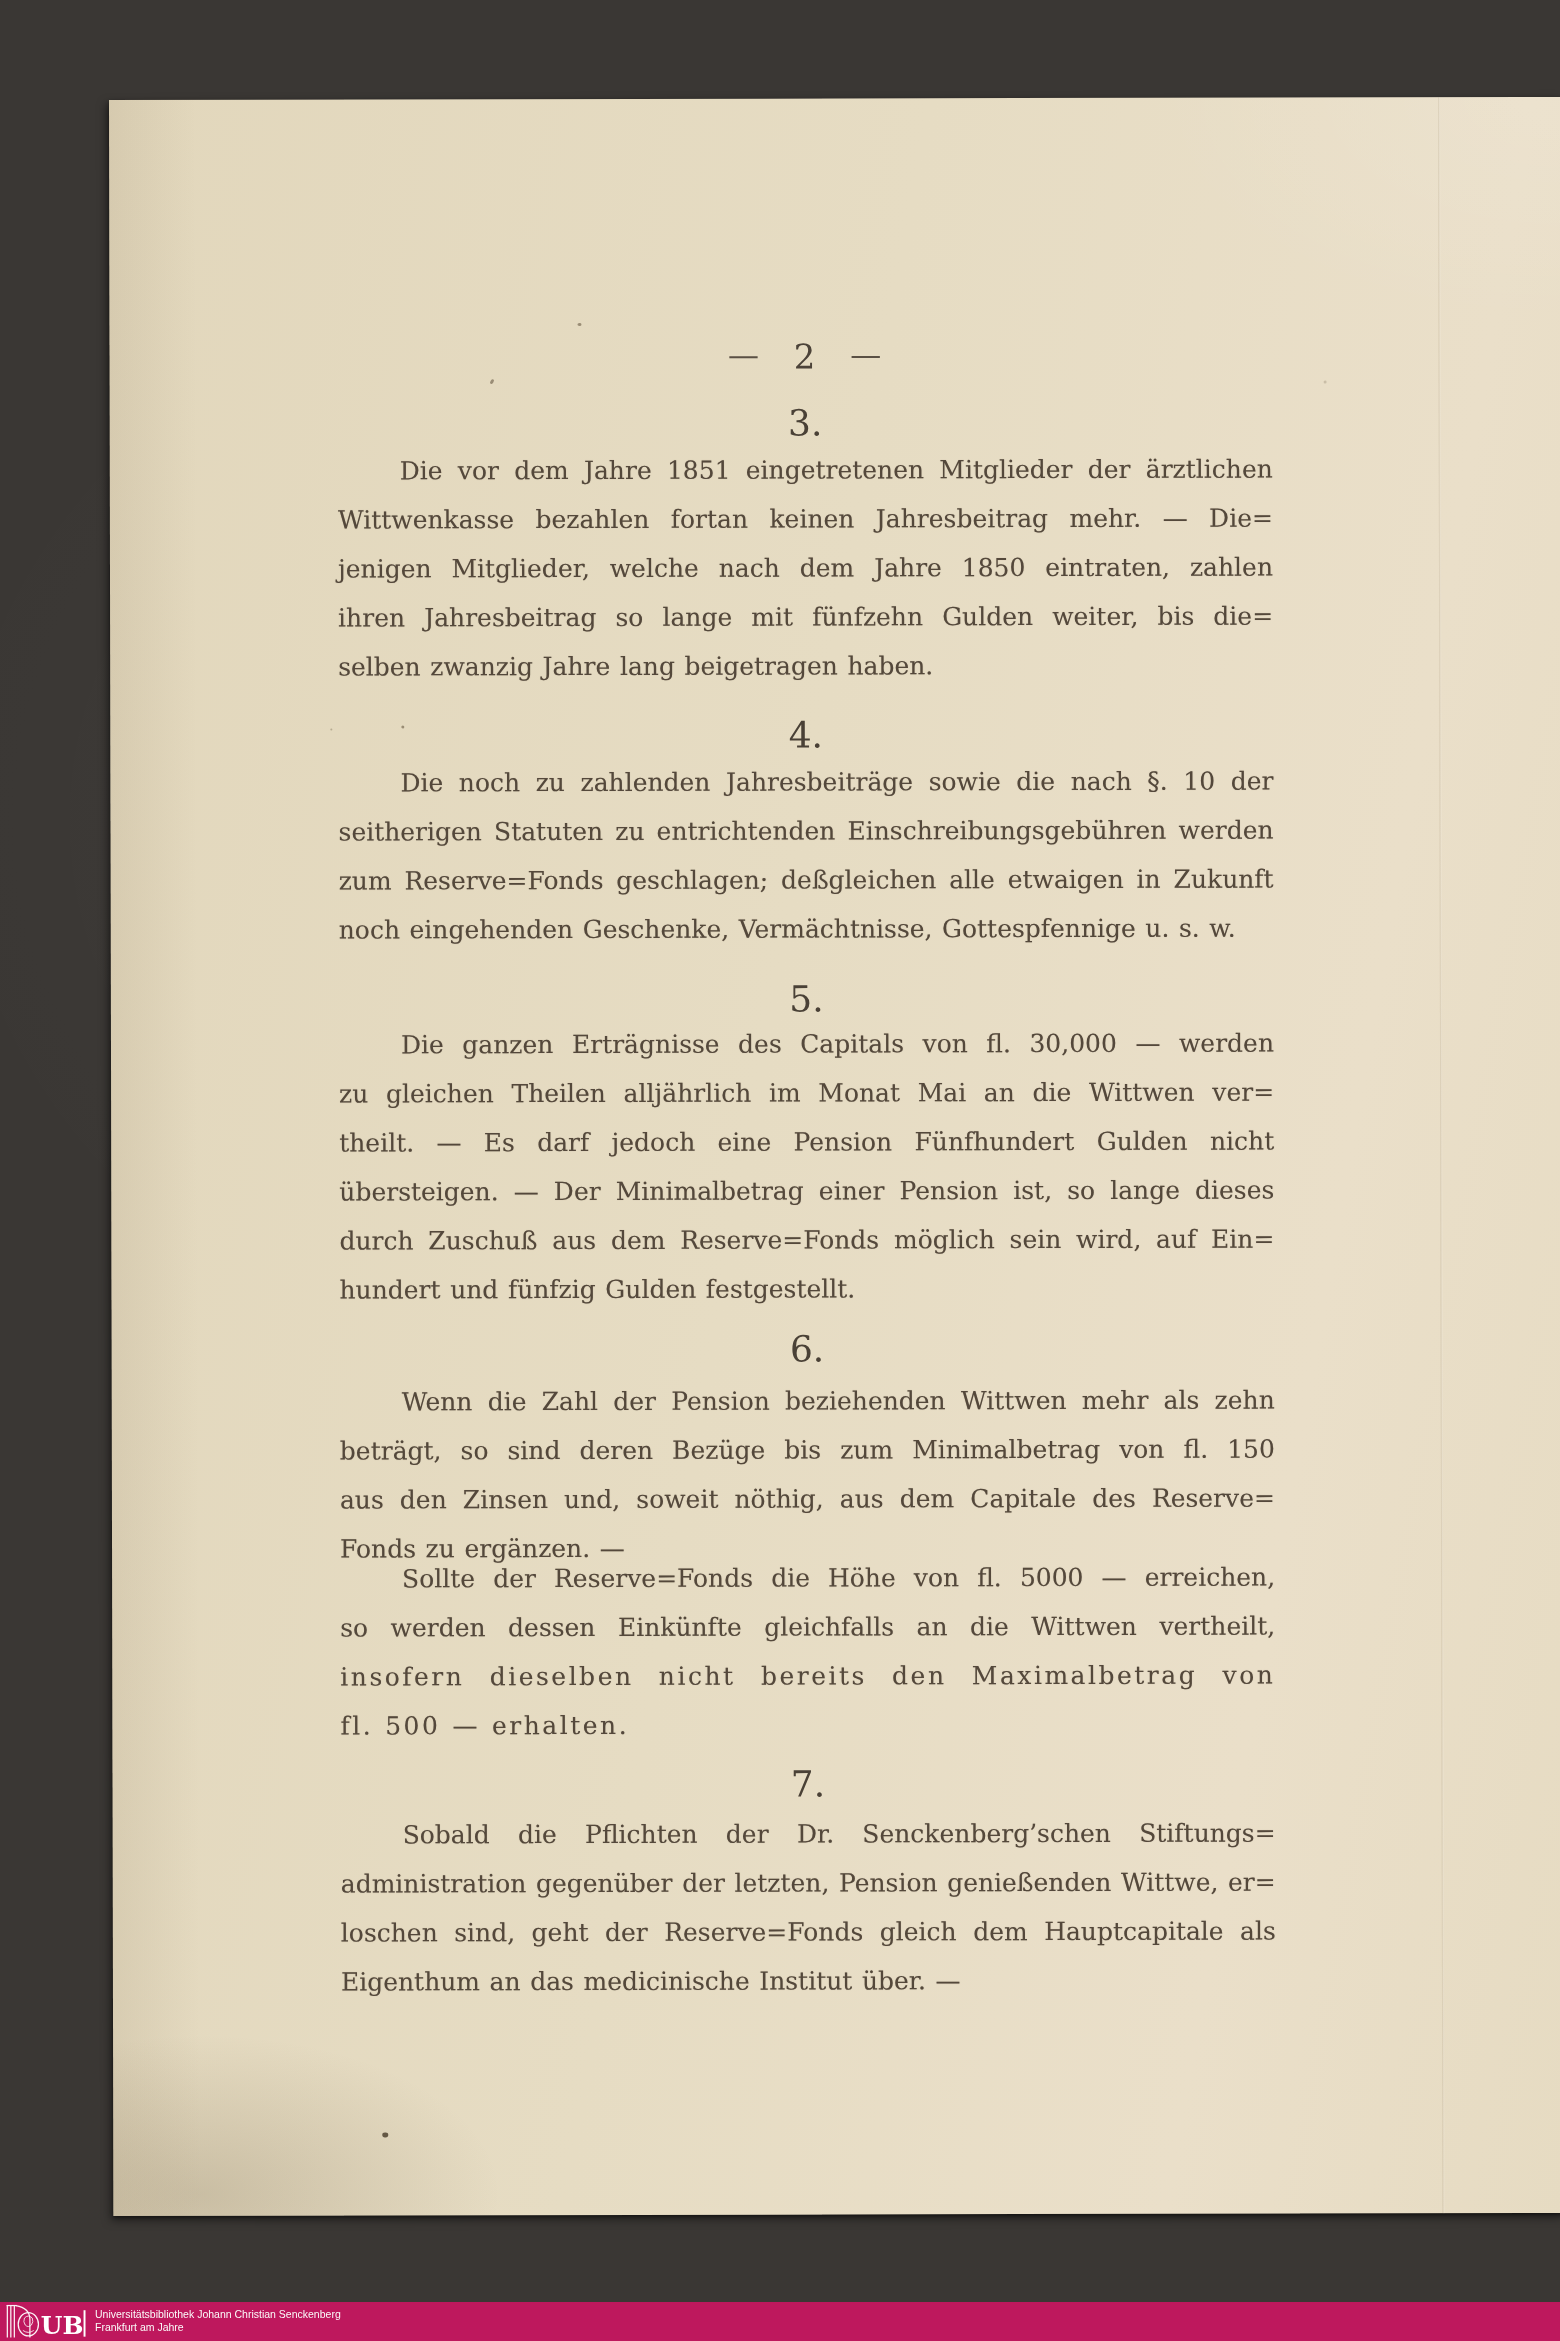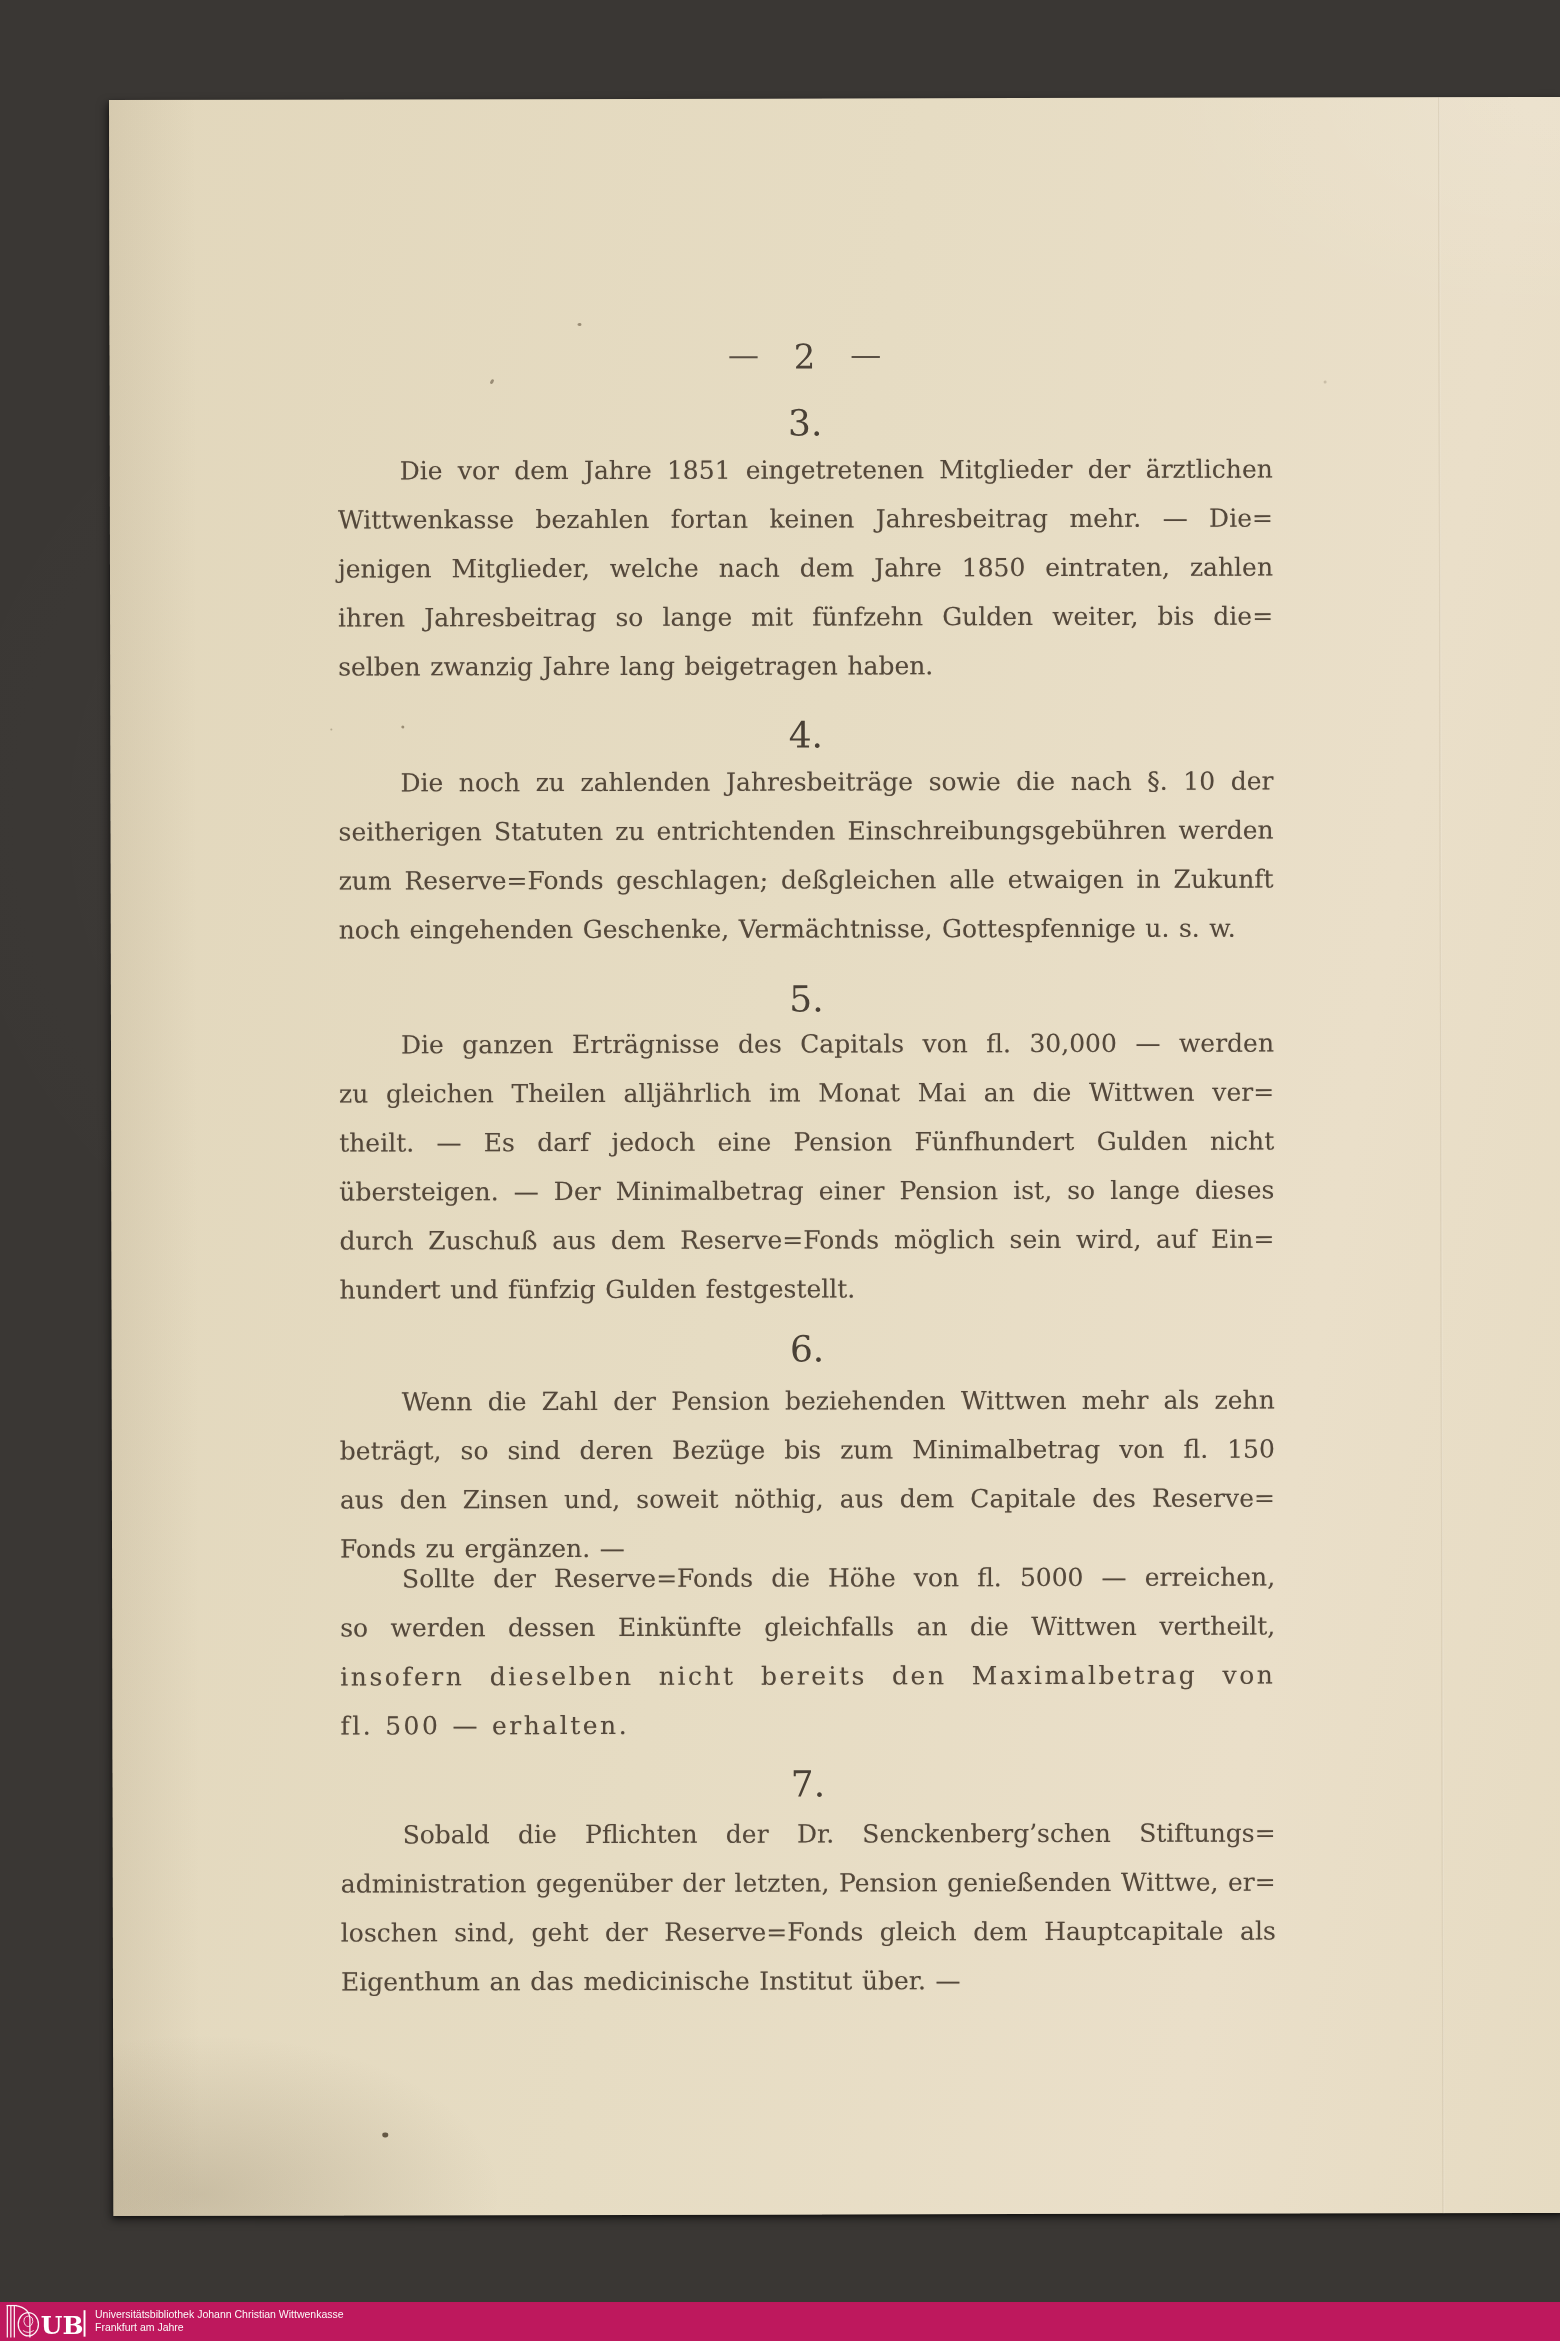--- a/index.html
+++ b/index.html
@@ -143,17 +143,17 @@
       <path d="M14 2 C 26 4, 32 10, 32 20 L 32 43"></path>
       <line x1="2" y1="2" x2="15" y2="2"></line>
       <ellipse cx="30" cy="26" rx="13" ry="15"></ellipse>
       <path d="M25 18 q5 -5 10 0 q2 5 -1 9 q-4 4 -8 0 q-3 -4 -1 -9" stroke-width="1.1"></path>
       <path d="M23 34 q7 5 14 0" stroke-width="1.1"></path>
     </g>
     <text x="46" y="38" font-family="DejaVu Serif, serif" font-weight="bold" font-size="32" fill="#ffffff">UB</text>
     <rect x="101" y="8" width="2.5" height="34" fill="#ffffff"></rect>
   </svg>
   <div class="footer-text">
-    <div>Universitätsbibliothek Johann Christian Wittwenkasse</div>
+    <div>Universitätsbibliothek Johann Christian Senckenberg</div>
     <div>Frankfurt am Jahre</div>
   </div>
 </div>
 
 
 </body></html>

